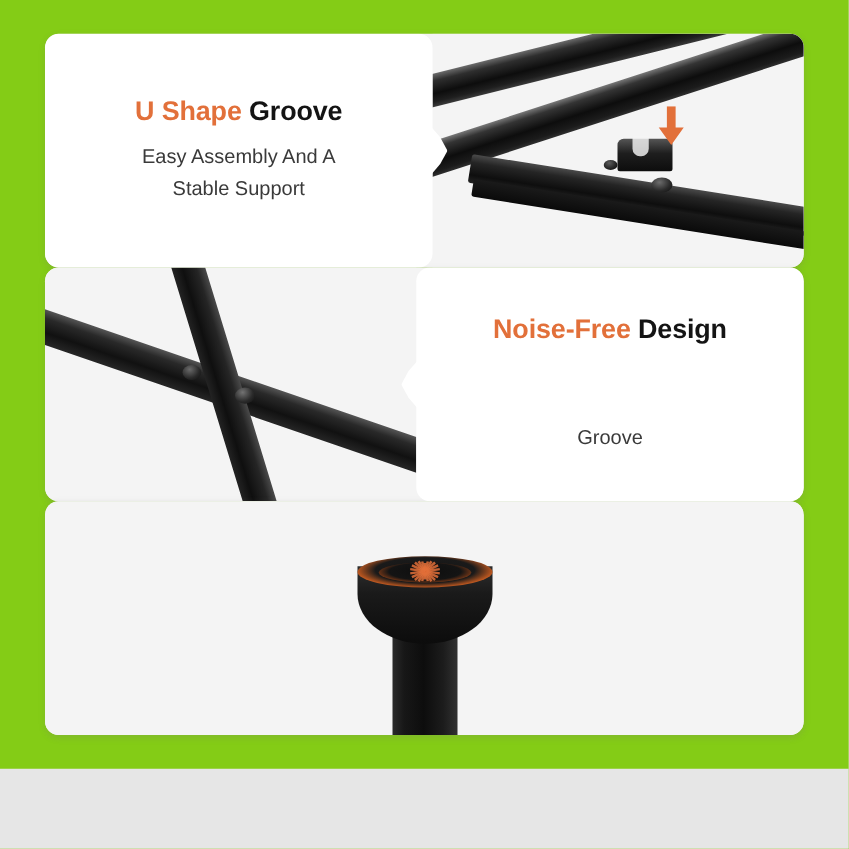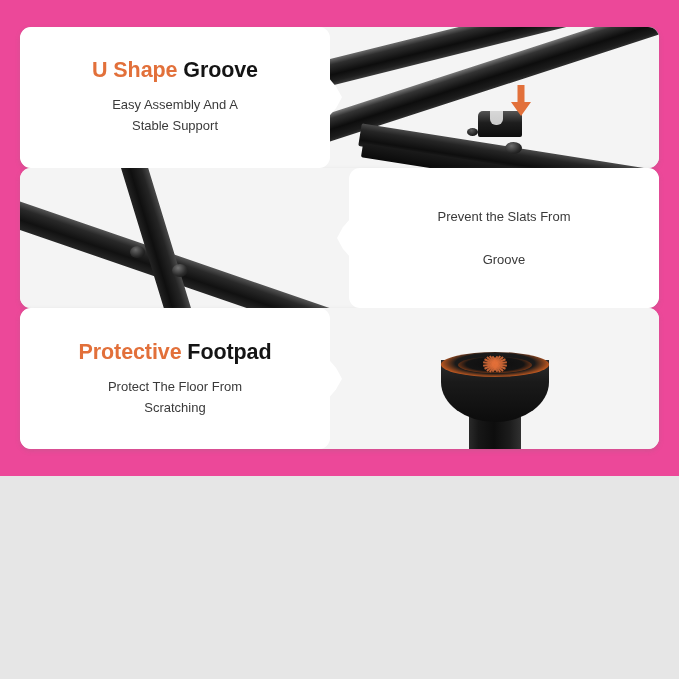--- a/index.html
+++ b/index.html
@@ -11,24 +11,24 @@
     width: 679px;
     height: 679px;
     background: #e6e6e6;
     font-family: "Liberation Sans", sans-serif;
     overflow: hidden;
   }
 
   #infographic {
     position: relative;
     width: 679px;
-    height: 476px;
-    background: #ec4899;
+    height: 615px;
+    background: #84cc16;
     box-sizing: border-box;
-    padding: 27px 20px;
+    padding: 27px 36px;
     display: flex;
     flex-direction: column;
     justify-content: space-between;
   }
 
   
   .panel {
     position: relative;
     width: 100%;
     height: 207px;
@@ -79,21 +79,21 @@
     font-weight: bold;
     letter-spacing: -0.1px;
     margin: 0 0 11px 0;
     white-space: nowrap;
     color: #1a1a1a;
   }
   .headline .accent { color: #e2703a; }
   .headline .rest { color: #141414; }
 
   .subline {
-    font-size: 13px;
+    font-size: 16px;
     color: #3a3a3a;
     line-height: 1.62;
     text-align: center;
     margin: 0;
     white-space: nowrap;
   }
 
   
   .photo {
     position: relative;
@@ -294,51 +294,44 @@
         <polygon points="7.5,0 14.5,0 14.5,17 21,17 11,31 1,17 7.5,17" fill="#E2703A"></polygon>
       </svg>
       
     </div>
 
   </section>
 
   <section class="panel reverse">
 
     <div class="text-card">
+      <h2 class="headline">
+        <span class="accent">Noise-Free</span><span class="rest"> Design</span>
+      </h2>
       <p class="subline">
-        <span>Prevent the Slats From</span><br>
+        <br>
         <br>
         <span>Groove</span>
       </p>
       <span class="tab left"></span>
     </div>
 
     <div class="photo" id="photo-cross">
       <span class="bar flat beam-a"></span>
       <span class="bar flat beam-b"></span>
       <span class="post"></span>
       <span class="bolt1"></span>
       <span class="bolt2"></span>
       
     </div>
 
   </section>
 
   <section class="panel">
 
-    <div class="text-card">
-      <h2 class="headline">
-        <span class="accent">Protective</span><span class="rest"> Footpad</span>
-      </h2>
-      <p class="subline">
-        <span>Protect The Floor From</span><br>
-        <span>Scratching</span>
-      </p>
-      <span class="tab right"></span>
-    </div>
 
     <div class="photo" id="photo-footpad">
       <span class="leg"></span>
       <span class="cap-bowl"></span>
       <span class="cap-top"></span>
       <span class="cap-inner"></span>
 
     <span class="rib" style="transform: translateX(-50%) rotate(0deg) scaleY(0.55);"></span>
         <span class="rib" style="transform: translateX(-50%) rotate(16.3636deg) scaleY(0.67678);"></span>
         <span class="rib" style="transform: translateX(-50%) rotate(32.7273deg) scaleY(0.793288);"></span>

